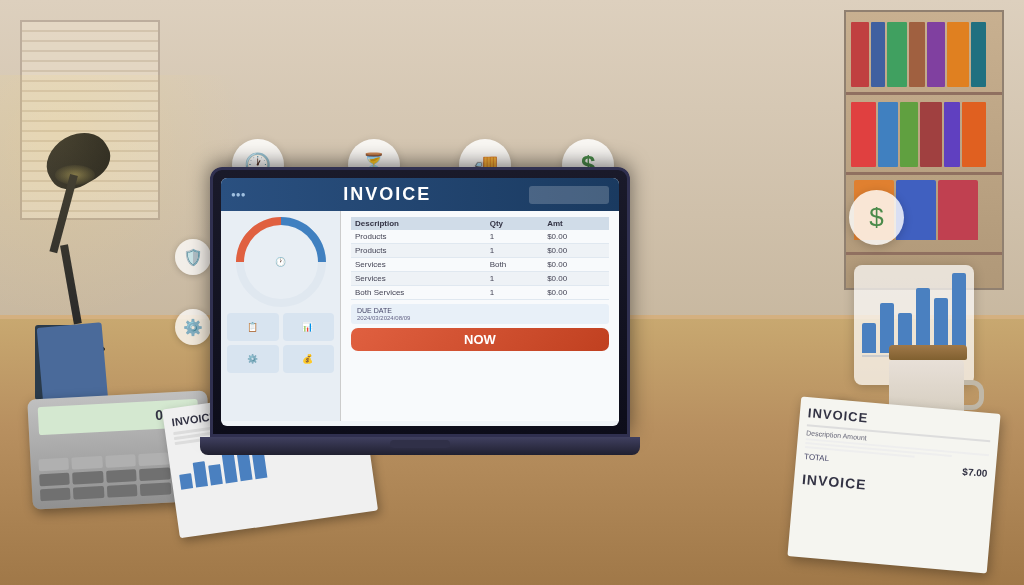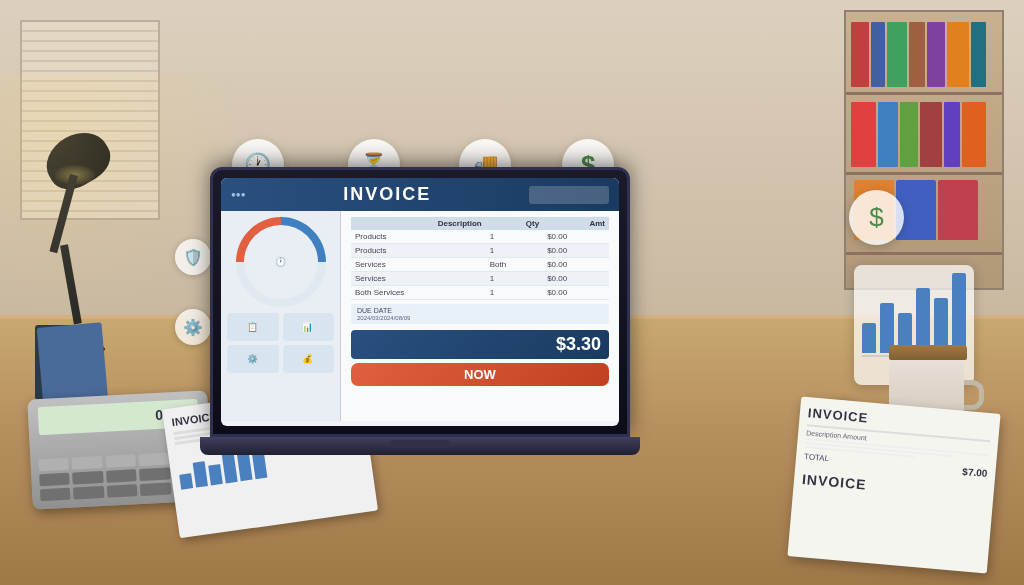--- a/index.html
+++ b/index.html
@@ -391,21 +391,21 @@
     
     .invoice-table {
       width: 100%;
       border-collapse: collapse;
       font-size: 8px;
     }
     .invoice-table th {
       background: #d0dce8;
       color: #334;
       padding: 2px 4px;
-      text-align: right;
+      text-align: left;
     }
     .invoice-table td {
       padding: 2px 4px;
       border-bottom: 1px solid #e0e8f0;
       color: #445;
     }
     .invoice-table tr:nth-child(even) td { background: #eef2f6; }
 
     .total-box {
       background: linear-gradient(135deg, #2a5080 0%, #1a3a60 100%);
@@ -782,23 +782,20 @@
                     <td>$0.00</td>
                   </tr>
                 </tbody>
             </table>
 
             <div class="due-date-area">
               <span>DUE DATE</span><br>
               <span style="font-size:6px;color:#668;">2024/03/2024/08/09</span>
             </div>
 
-            <div class="total-box">
-              <span>$3.30</span>
-            </div>
 
             <div class="pay-now-btn">
               <span>NOW</span>
             </div>
           </div>
         </div>
       </div>
     </div>
     <div class="laptop-base"></div>
   </div>

